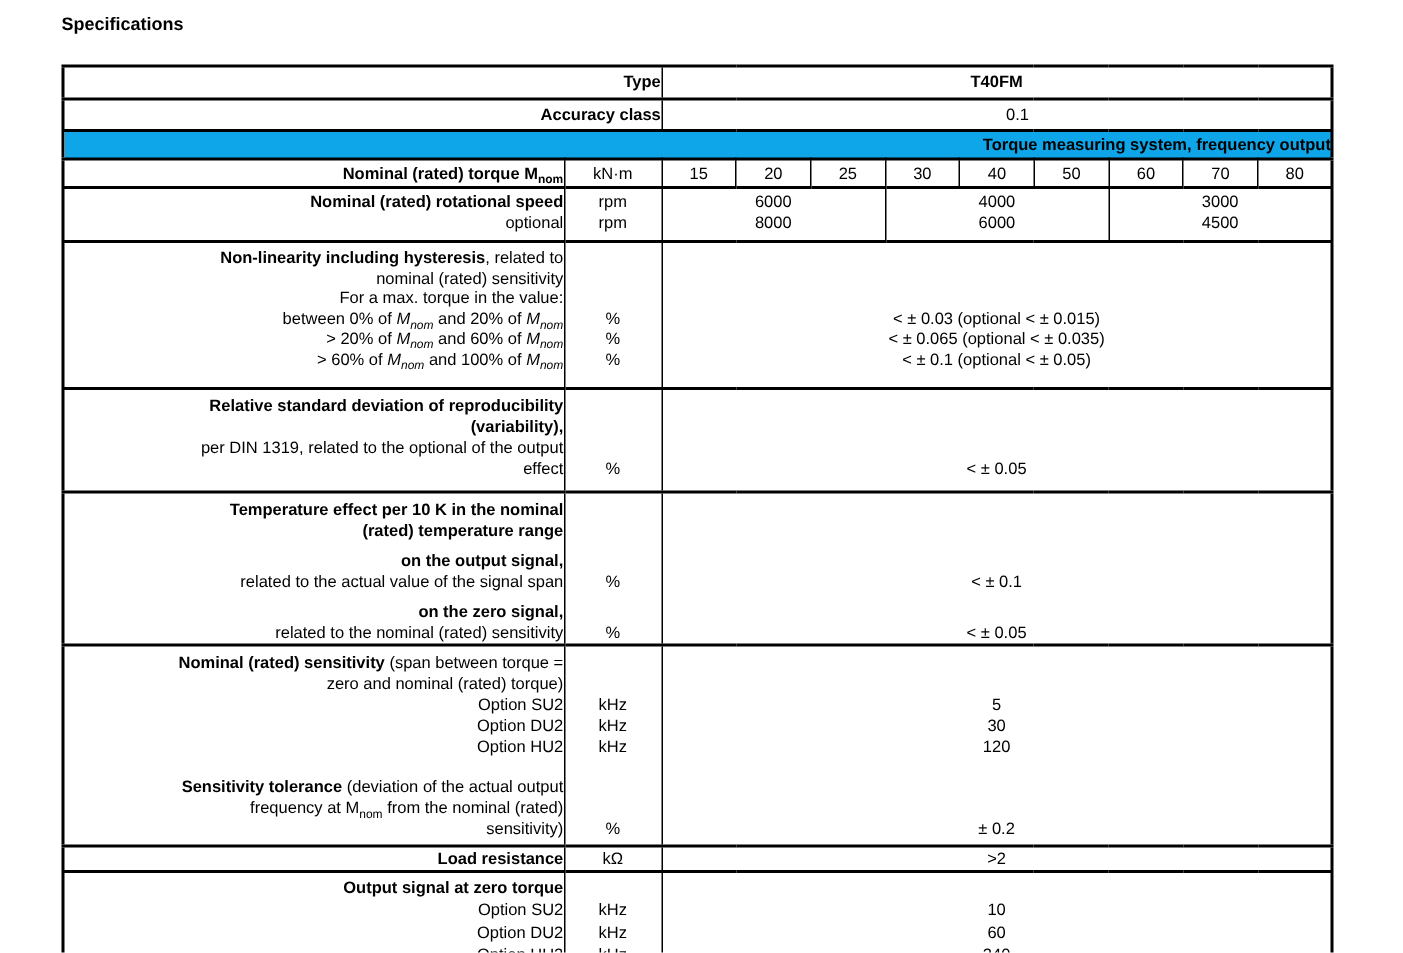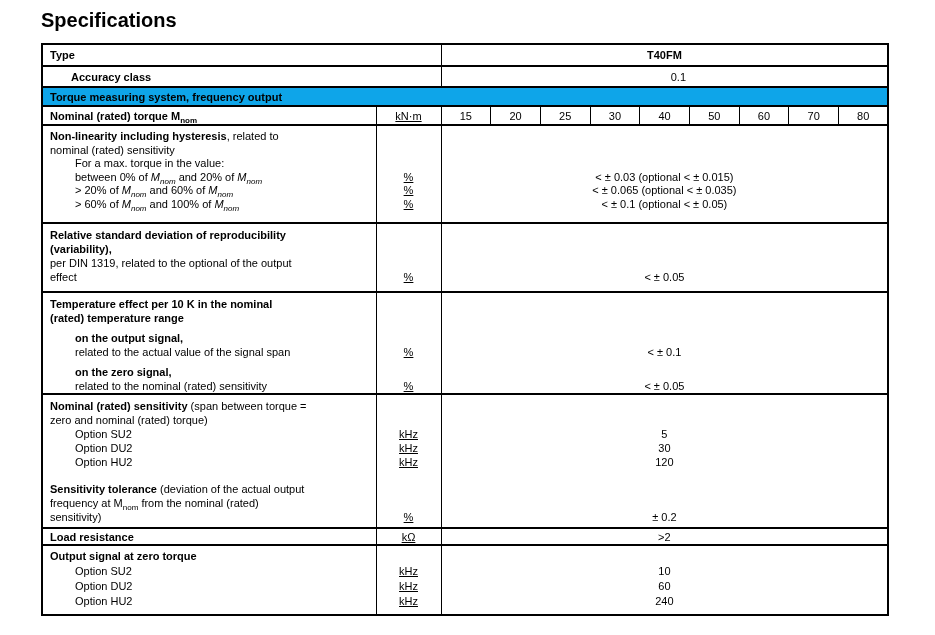--- a/index.html
+++ b/index.html
@@ -1,33 +1,33 @@
 <!DOCTYPE html>
 <html><head>
 <meta charset="utf-8">
 <style>
   html,body{margin:0;padding:0;}
   body{
     width:935px;height:635px;background:#ffffff;overflow:hidden;position:relative;
     font-family:"Liberation Sans","DejaVu Sans",sans-serif;color:#000;
   }
-  .page-title{position:absolute;left:41px;top:9px;font-size:20px;font-weight:bold;}
+  .page-title{position:absolute;left:41px;top:9px;font-size:12px;font-weight:bold;}
   table.spec{
     position:absolute;left:41px;top:43px;width:846px;
     border-collapse:collapse;table-layout:fixed;font-size:11px;line-height:14px;
   }
   td{
     border-left:1px solid #000;border-right:1px solid #000;
     border-top:2px solid #000;border-bottom:2px solid #000;
-    padding:0;vertical-align:top;overflow:hidden;
+    padding:0;vertical-align:top;overflow:hidden;text-align:right;
   }
   table.spec{border:2px solid #000;}
   .b{font-weight:bold;}
   .pc{padding-left:7px;}                 
-  .uc{text-align:center;text-decoration:underline;}                
+  .uc{text-align:center;}                
   .vc{text-align:center;}                
   .vm{vertical-align:middle;}
   .section td{background:#0ea5e9;font-weight:bold;}
   .ln{height:14px;line-height:14px;white-space:nowrap;}
   .lh13 .ln{height:13.5px;line-height:13.5px;}
   .lh15 .ln{height:15px;line-height:15px;}
   .ind{padding-left:25px;}
   .g6{height:6px;}
   .g13{height:13px;}
   .pt2{padding-top:2px;} .pt3{padding-top:3px;} .pt4{padding-top:4px;}
@@ -82,20 +82,42 @@
     <td class="vc vm">20</td>
     <td class="vc vm">25</td>
     <td class="vc vm">30</td>
     <td class="vc vm">40</td>
     <td class="vc vm">50</td>
     <td class="vc vm">60</td>
     <td class="vc vm">70</td>
     <td class="vc vm">80</td>
   </tr>
 
+  <tr class="r-speed">
+    <td class="pc pt2">
+      <div class="ln b">Nominal (rated) rotational speed</div>
+      <div class="ln ind">optional</div>
+    </td>
+    <td class="uc pt2">
+      <div class="ln">rpm</div>
+      <div class="ln">rpm</div>
+    </td>
+    <td colspan="3" class="vc pt2">
+      <div class="ln">6000</div>
+      <div class="ln">8000</div>
+    </td>
+    <td colspan="3" class="vc pt2">
+      <div class="ln">4000</div>
+      <div class="ln">6000</div>
+    </td>
+    <td colspan="3" class="vc pt2">
+      <div class="ln">3000</div>
+      <div class="ln">4500</div>
+    </td>
+  </tr>
 
   <tr class="r-nonlin lh13">
     <td class="pc pt4">
       <div class="ln"><b>Non-linearity including hysteresis</b>, related to</div>
       <div class="ln">nominal (rated) sensitivity</div>
       <div class="ln ind">For a max. torque in the value:</div>
       <div class="ln ind">between 0% of <i>M<sub>nom</sub></i> and 20% of <i>M<sub>nom</sub></i></div>
       <div class="ln ind">&gt; 20% of <i>M<sub>nom</sub></i> and 60% of <i>M<sub>nom</sub></i></div>
       <div class="ln ind">&gt; 60% of <i>M<sub>nom</sub></i> and 100% of <i>M<sub>nom</sub></i></div>
     </td>

